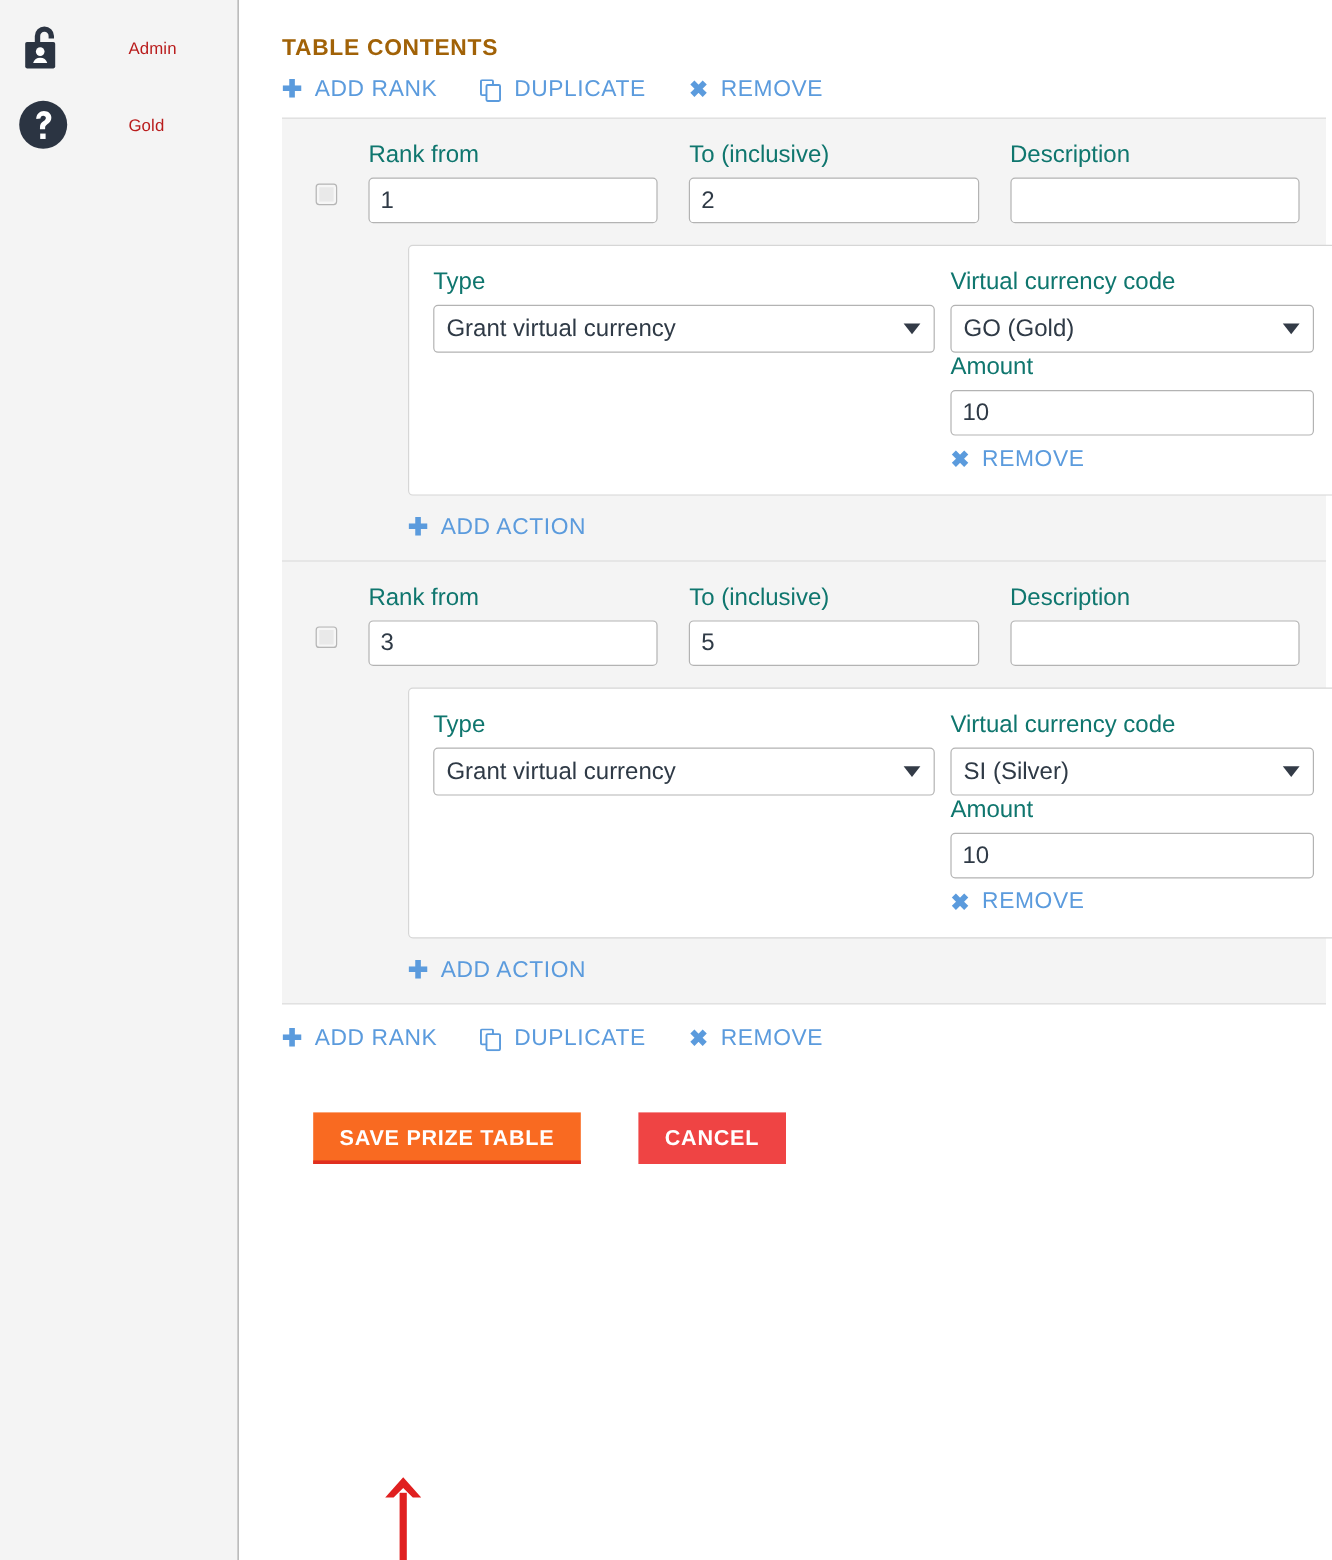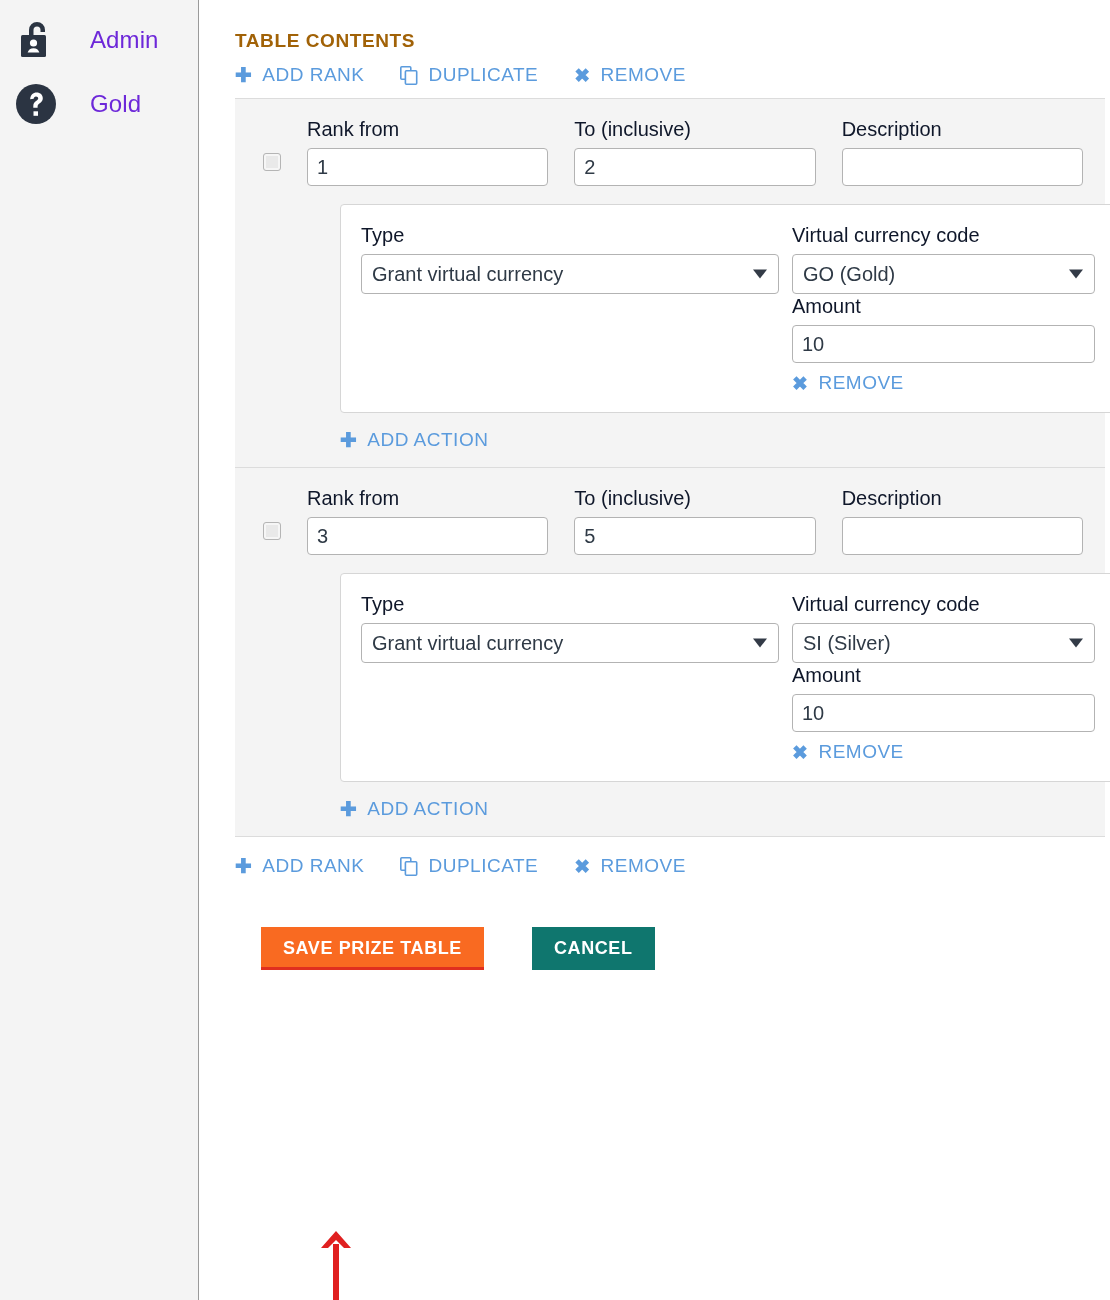--- a/index.html
+++ b/index.html
@@ -26,23 +26,23 @@
     height: 64px;
     padding-left: 14px;
     cursor: pointer;
   }
   .side-icon {
     width: 44px; height: 44px;
     flex: 0 0 44px;
     display: flex; align-items: center; justify-content: center;
   }
   .side-label {
-    margin-left: 32px;
-    font-size: 24px;
-    color: #6d28d9;
+    margin-left: 49px;
+    font-size: 14px;
+    color: #b91c1c;
     letter-spacing: .1px;
   }
 
   
   .main {
     flex: 1 1 auto;
     height: 1300px;
     background: #ffffff;
     padding: 0 0 0 36px;
     position: relative;
@@ -118,21 +118,21 @@
     margin: 36px 26px 0 6px;
     flex: 0 0 18px;
     appearance: none; -webkit-appearance: none;
     background: #e9e9e9;
     border: 1px solid #b5b5b5;
     border-radius: 3px;
     box-shadow: inset 0 0 0 2px #f6f6f6;
     cursor: pointer;
   }
   .rank-fields { display: flex; gap: 26px; }
-  .fld-label { font-size: 20px; color: #0f172a; margin-bottom: 7px; line-height: 24px; }
+  .fld-label { font-size: 20px; color: #0f766e; margin-bottom: 7px; line-height: 24px; }
   input.txt {
     background: #ffffff;
     border: 1px solid #b3b3b3;
     border-radius: 4px;
     height: 38px;
     font-family: "Liberation Sans", sans-serif;
     font-size: 20px;
     color: #2f3a46;
     padding: 4px 9px;
     width: 100%;
@@ -166,21 +166,21 @@
     font-size: 18px;
     font-weight: bold;
     letter-spacing: .6px;
     color: #ffffff;
     padding: 0 22px;
     height: 43px;
     cursor: pointer;
     line-height: 43px;
   }
   .btn-save { background: #f96a21; border-bottom: 3px solid #e02f1f; }
-  .btn-cancel { background: #0f766e; }
+  .btn-cancel { background: #ef4444; }
 
   
   .annot-arrow { position: absolute; left: 318px; top: 1228px; width: 36px; height: 80px; }
 </style>
 </head>
 <body>
 
 <div id="app">
 
   <div class="sidebar">

